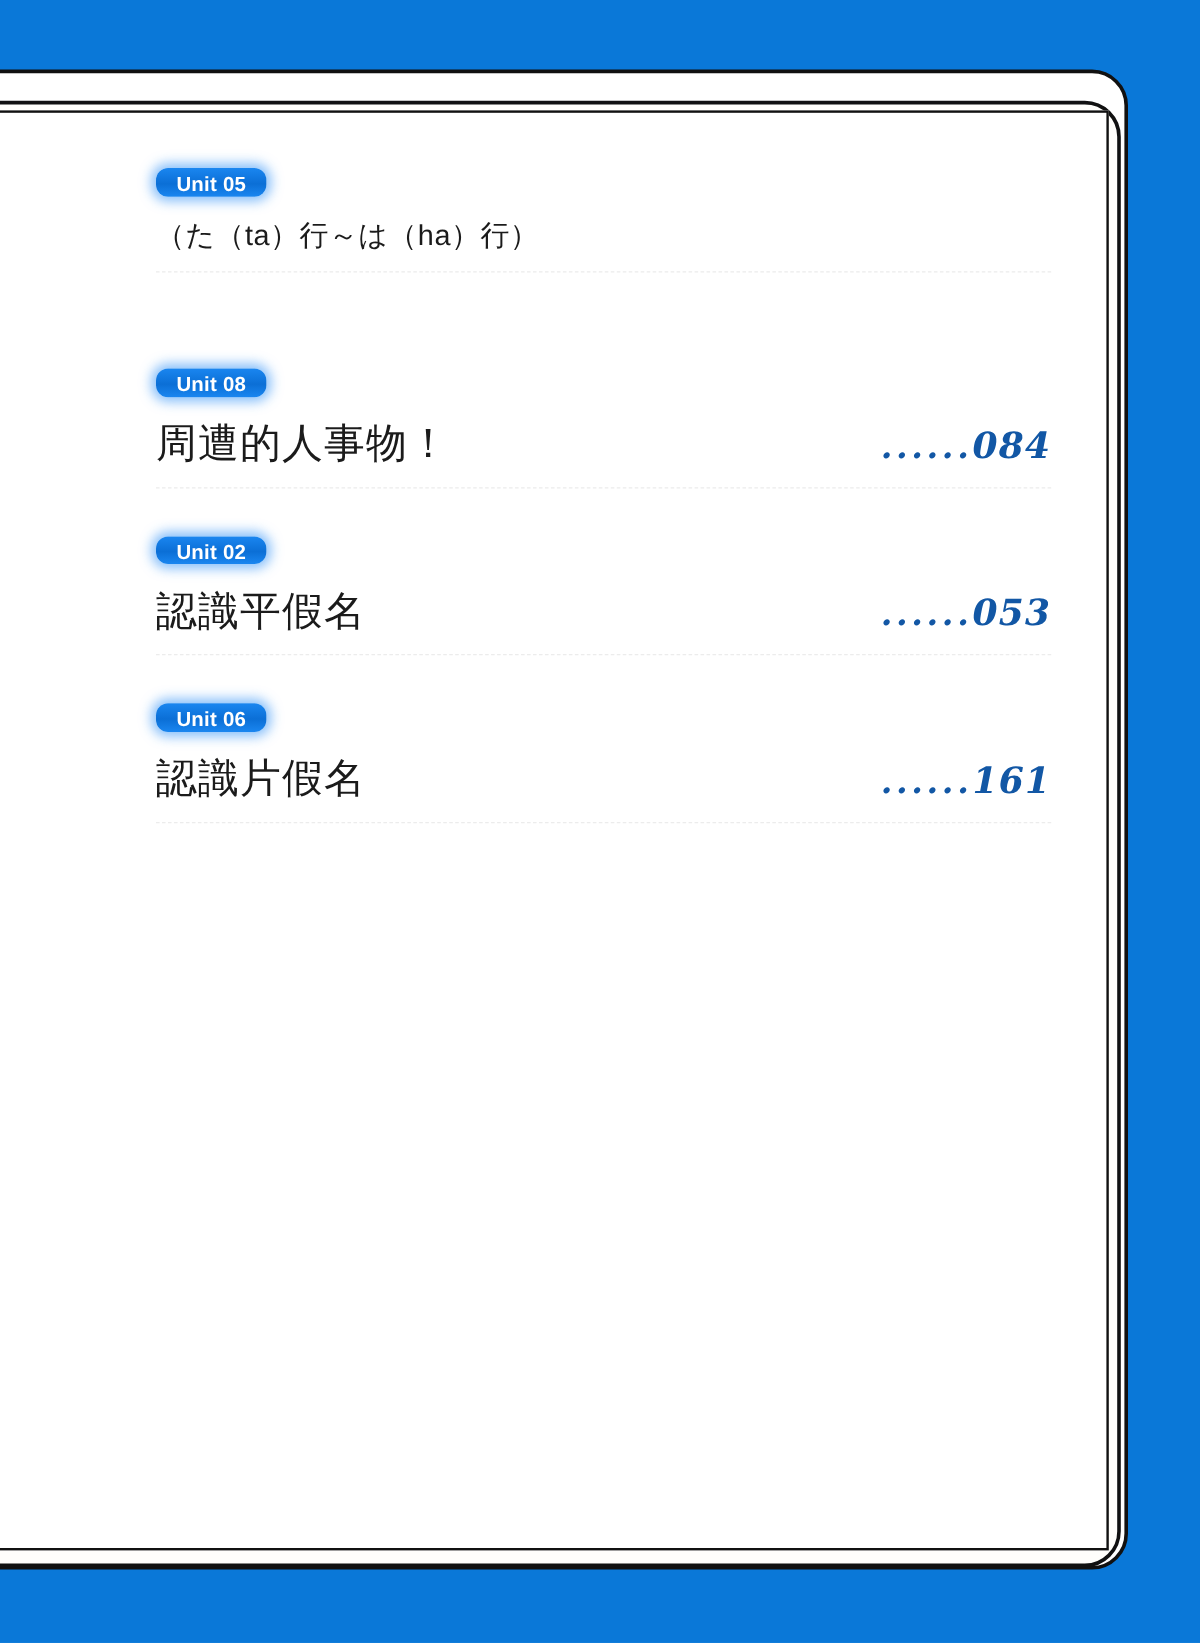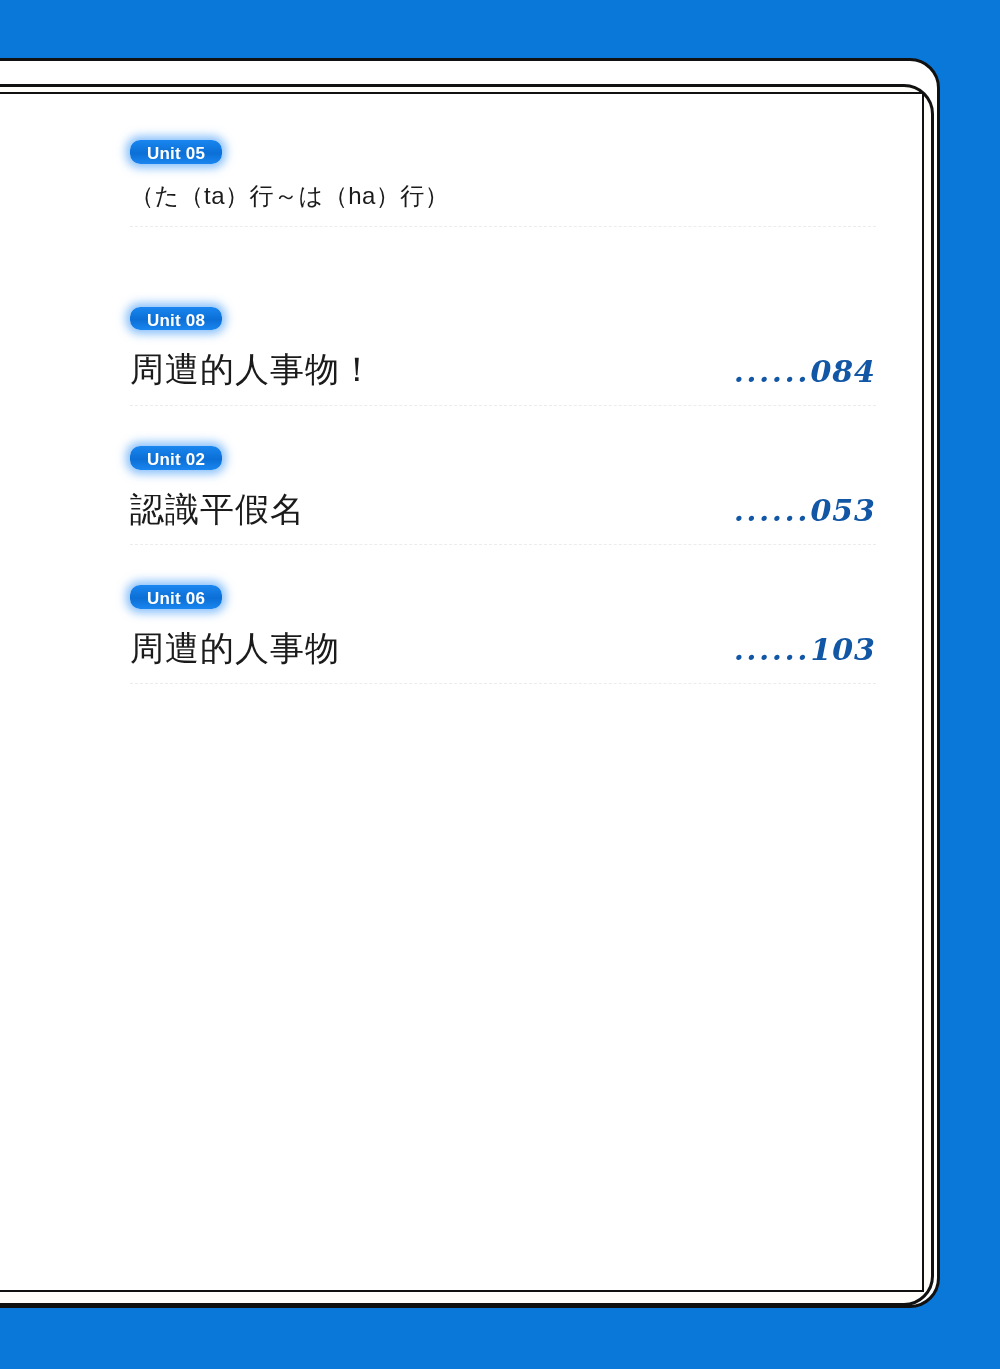--- a/index.html
+++ b/index.html
@@ -165,18 +165,18 @@
       <div class="entry-title">認識平假名</div>
       <div class="entry-page"><span class="dots">......</span><span>053</span></div>
     </div>
   </div>
 
   <div class="spacer-md"></div>
 
   <div class="toc-entry">
     <span class="unit-badge">Unit 06</span>
     <div class="entry-row">
-      <div class="entry-title">周遭的人事物</div>
-      <div class="entry-page"><span class="dots">......</span><span>103</span></div>
+      <div class="entry-title">認識片假名</div>
+      <div class="entry-page"><span class="dots">......</span><span>161</span></div>
     </div>
   </div>
 
 </div>
 
 </body></html>

